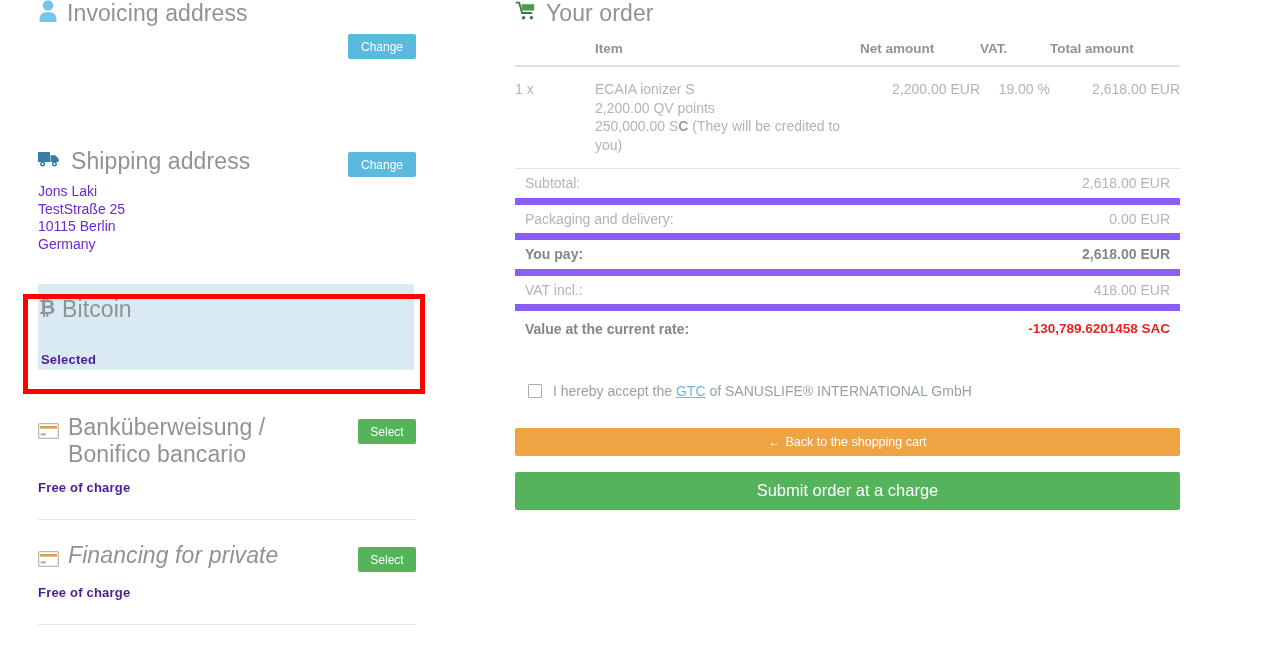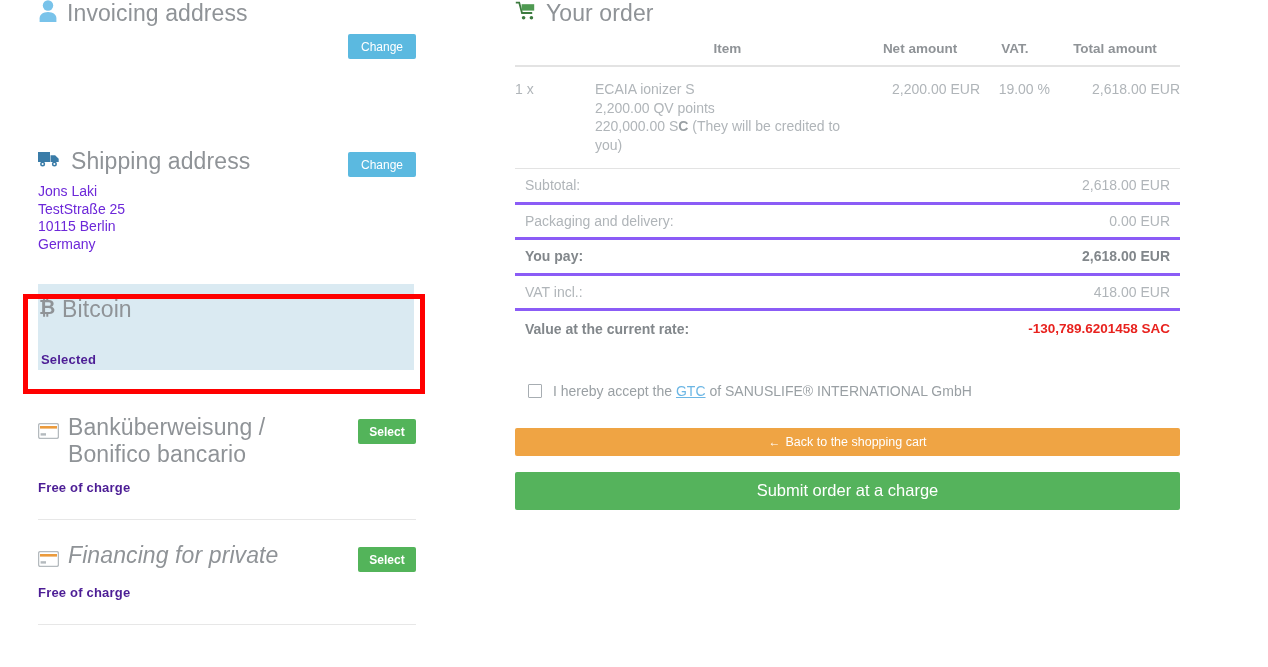--- a/index.html
+++ b/index.html
@@ -24,21 +24,21 @@
   .sec-head .ic { flex: 0 0 auto; margin-right: 9px; }
   .sec-head .tx { flex: 1 1 auto; }
 
   .btn {
     display: inline-flex; align-items: center; justify-content: center;
     border: none; color: #fff; font-size: 12px; line-height: 1;
     font-family: "Liberation Sans", sans-serif; cursor: pointer;
     border-radius: 2px; padding: 0;
   }
   .btn-change { background: #5bb9e0; width: 68px; height: 25px; }
-  .btn-select { background: #53b45a; width: 58px; height: 25px; font-weight: bold; }
+  .btn-select { background: #53b45a; width: 58px; height: 25px; }
 
   .addr-lines {
     font-size: 14px; line-height: 17.5px; color: #6d28d9; margin-top: 6px;
   }
 
   .hr { height: 1px; background: #e7e7e7; width: 378px; }
 
   
   #invoicing-block { position: absolute; left: 0; top: 0; width: 378px; }
   #invoicing-block .btn-change { position: absolute; left: 310px; top: 34px; }
@@ -75,39 +75,39 @@
     border: 5px solid #ff0000; background: transparent;
     pointer-events: none;
   }
 
   
   .right-col { position: absolute; left: 515px; top: 0; width: 665px; }
 
   table.order { width: 665px; border-collapse: collapse; }
   table.order th {
     font-size: 13.5px; font-weight: bold; color: #8f9397;
-    padding: 0 0 9px 0; text-align: center; vertical-align: bottom;
+    padding: 0 0 9px 0; text-align: left; vertical-align: bottom;
     border-bottom: 2px solid #e3e3e3;
   }
   table.order td {
     font-size: 14px; color: #b0b5b9; padding: 13px 0 14px 0;
     vertical-align: top; line-height: 18.5px;
   }
   .c-qty   { width: 80px; }
   .c-item  { width: 265px; }
   .c-net   { width: 120px; text-align: right; }
   .c-vat   { width: 70px;  text-align: right; }
   .c-total { width: 130px; text-align: right; }
   th.c-net, th.c-vat, th.c-total { text-align: right; }
   .sc-bold { font-weight: bold; color: #9aa0a4; }
 
   .totals { width: 665px; border-top: 1px solid #e3e3e3; }
   .tot-row {
     display: flex; align-items: center; justify-content: space-between;
-    height: 35.5px; border-bottom: 3px solid #8b5cf6;
+    height: 35.5px; border-bottom: 7px solid #8b5cf6;
     font-size: 14px; color: #b0b5b9; padding: 0 10px 0 10px;
   }
   .tot-row.bold { font-weight: bold; color: #82878b; }
   .tot-row.rate-row { border-bottom: none; gap: 6px; }
   .rate-val { color: #e8221e; font-weight: bold; font-size: 13.5px; }
 
   .gtc-row {
     display: flex; align-items: center; margin-top: 34px;
     font-size: 14px; color: #9aa0a4; padding-left: 9px;
   }
@@ -258,21 +258,21 @@
           <th class="c-vat">VAT.</th>
           <th class="c-total">Total amount</th>
         </tr>
       </thead>
       <tbody>
         <tr>
           <td class="c-qty">1 x</td>
           <td class="c-item">
             <div>ECAIA ionizer S</div>
             <div>2,200.00 QV points</div>
-            <div><span>220,000.00 S</span><span class="sc-bold">C</span><span> (They will be credited to you)</span></div>
+            <div><span>250,000.00 S</span><span class="sc-bold">C</span><span> (They will be credited to you)</span></div>
           </td>
           <td class="c-net">2,200.00 EUR</td>
           <td class="c-vat">19.00 %</td>
           <td class="c-total">2,618.00 EUR</td>
         </tr>
       </tbody>
     </table>
 
     <div class="totals">
       <div class="tot-row">

